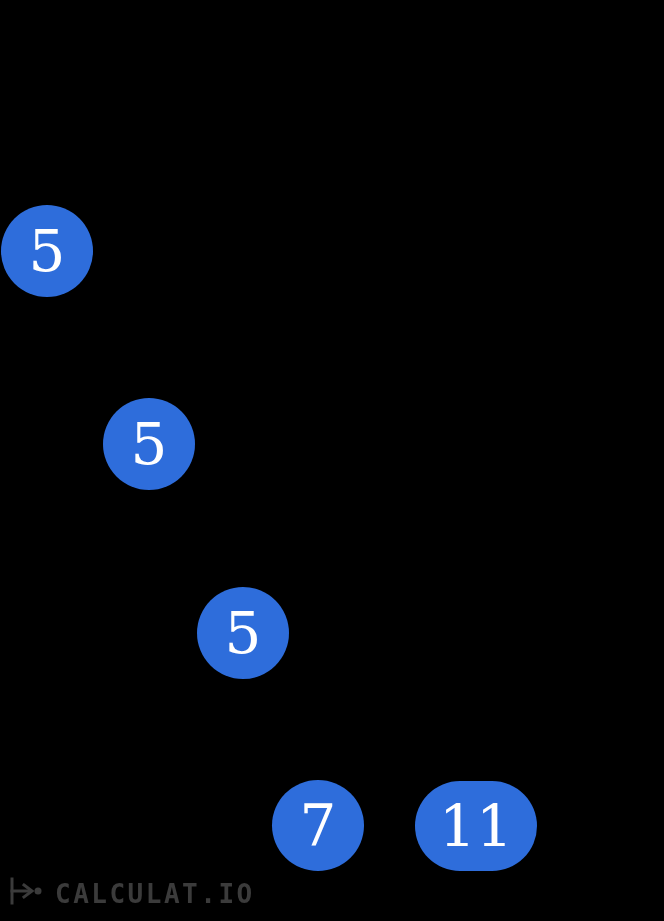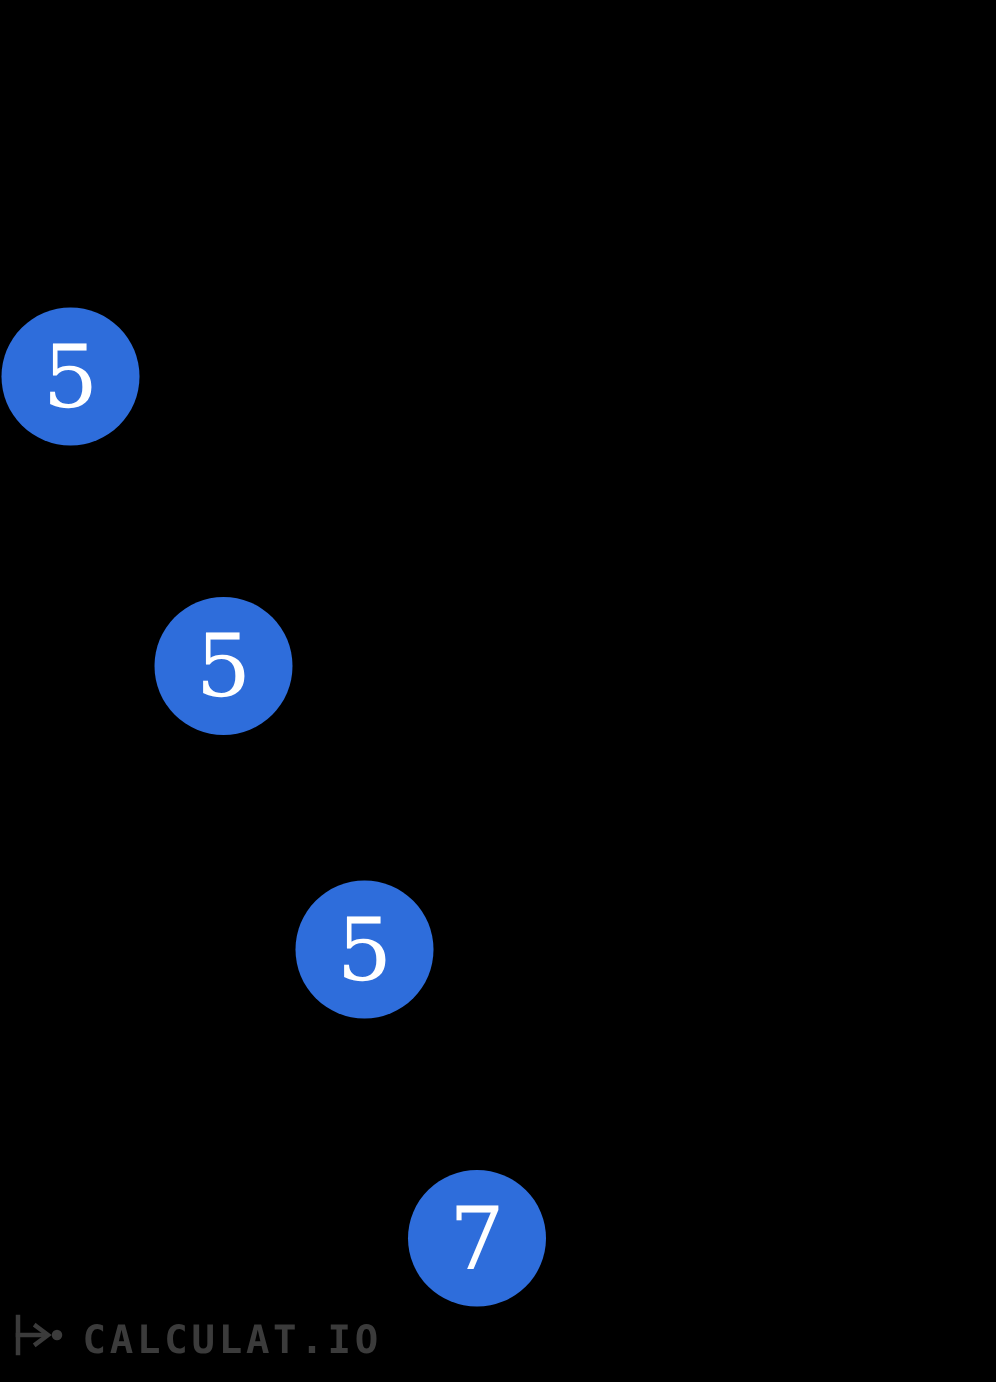--- a/index.html
+++ b/index.html
@@ -69,20 +69,21 @@
 <div class="stage">
 
   <div class="node node-0">5</div>
 
   <div class="node node-1">5</div>
 
   <div class="node node-2">5</div>
 
   <div class="node node-3">7</div>
 
+  <div class="node node-4">11</div>
 
   <div class="logo">
     <span>
       <svg class="logo-icon" viewBox="0 0 40 28" fill="none" stroke="#3b3b3b" stroke-width="3" stroke-linecap="square">
         <path d="M4 2 L4 26"></path>
         <path d="M4 14 L22 14"></path>
         <path d="M16 8 L24 14 L16 20"></path>
         <circle cx="30" cy="14" r="3.5" fill="#3b3b3b" stroke="none"></circle>
       </svg>
     </span>

